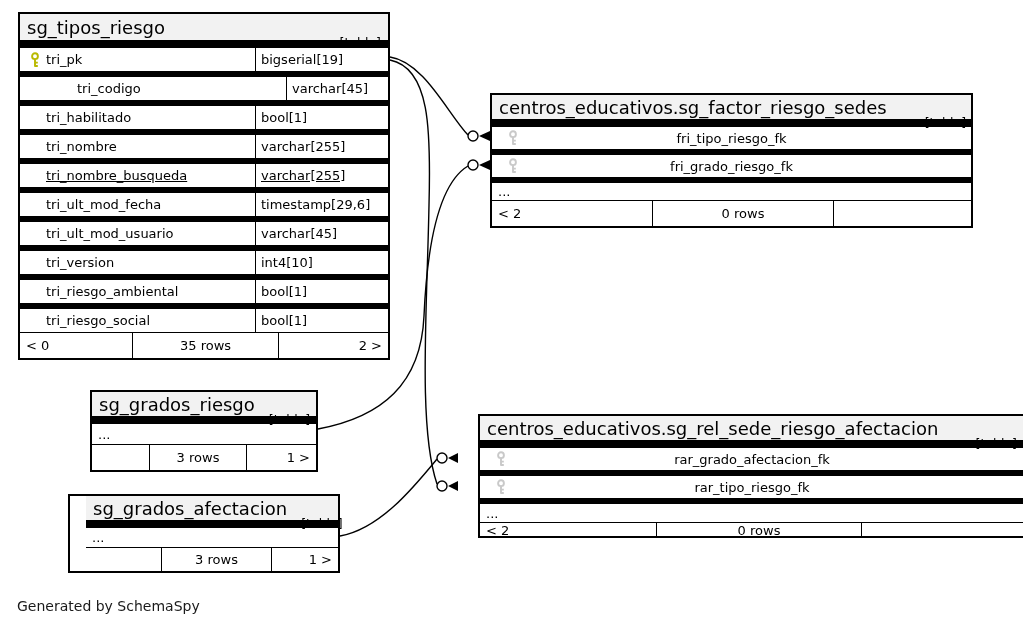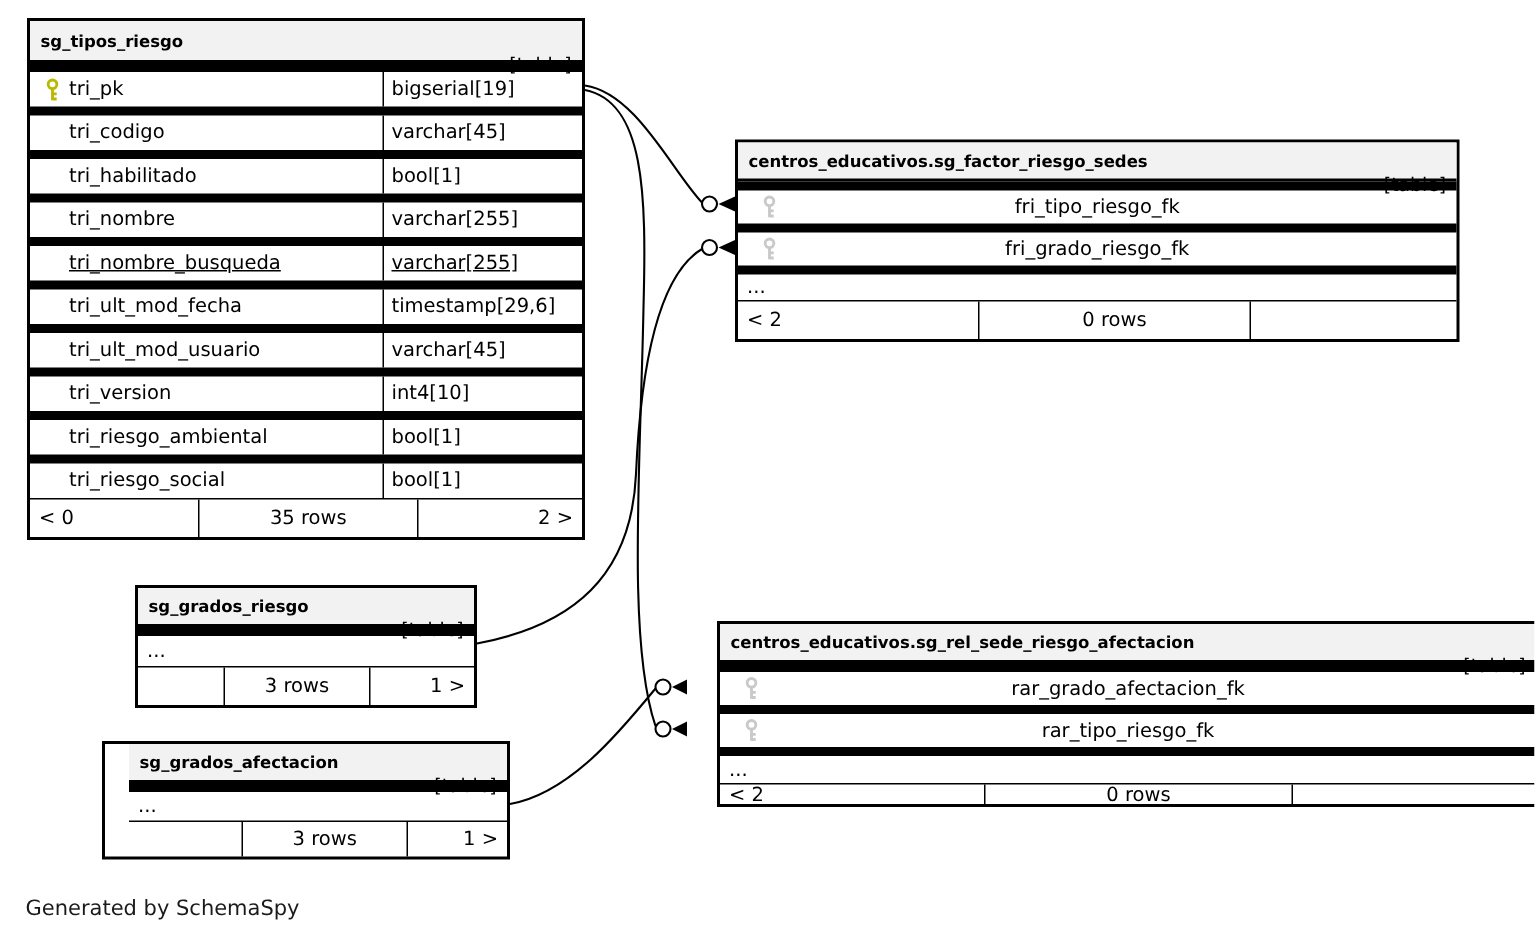--- a/index.html
+++ b/index.html
@@ -21,21 +21,21 @@
   }
   .tbl-header{
     display:flex;justify-content:space-between;align-items:center;
     background:#f2f2f2;
     border-bottom:2px solid #000;
     padding:0 7px;
     font-size:13px;
     flex:0 0 auto;
     box-sizing:border-box;
   }
-  .tbl-name{font-weight:bold;font-size:11px;white-space:nowrap;}
+  .tbl-name{font-weight:normal;font-size:18px;white-space:nowrap;}
   .tbl-tag{font-weight:normal;font-size:12.5px;white-space:nowrap;margin-left:14px;margin-top:30px;}
   .row{
     display:flex;align-items:stretch;
     border-top:6px solid #000000;
     font-size:13px;
     box-sizing:border-box;
     flex:0 0 auto;
   }
   .row:first-of-type{border-top:none;}
   .col-name{
@@ -109,21 +109,21 @@
         <span class="key-slot">
           <svg class="keyglyph pk-icon" viewBox="0 0 10 16">
             <circle cx="5" cy="4.2" r="2.9" fill="none" stroke="currentColor" stroke-width="1.9"></circle>
             <path d="M5 7.2 L5 14.8 M5 10.6 L7.8 10.6 M5 14 L7.8 14" stroke="currentColor" stroke-width="1.9"></path>
           </svg>
         </span>
         <span>tri_pk</span>
       </div>
       <div class="col-type">bigserial[19]</div>
     </div>
-    <div class="row" style="height:29px;">
+    <div class="row" style="height:29px;padding-left:31px;">
       <div class="col-name">
           <span>tri_codigo</span>
         </div>
       <div class="col-type">varchar[45]</div>
     </div>
     <div class="row" style="height:29px;">
       <div class="col-name">
           <span>tri_habilitado</span>
         </div>
       <div class="col-type">bool[1]</div>

